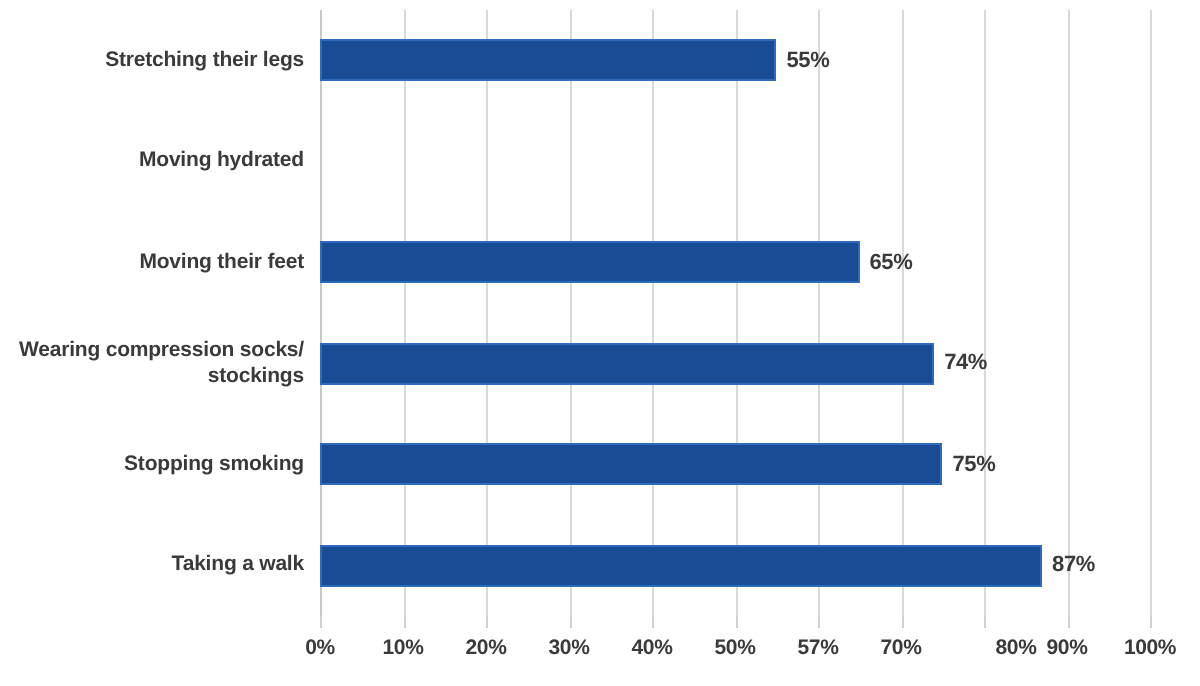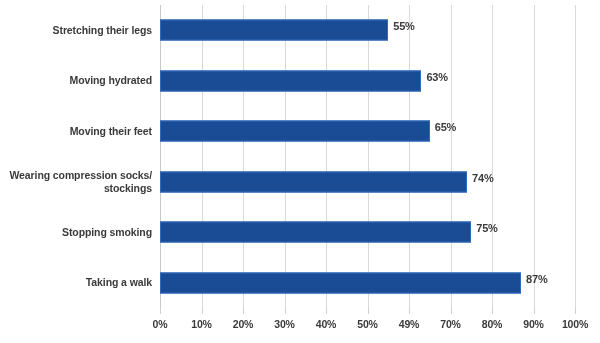--- a/index.html
+++ b/index.html
@@ -74,21 +74,21 @@
     white-space: pre-line;
   }
 
   .bar-wrap {
     position: absolute;
     left: 160px;
     top: 50%;
     transform: translateY(-50%);
     height: 21px;
     display: flex;
-    align-items: flex-start;
+    align-items: center;
   }
 
   .bar {
     height: 21px;
     background: #1a4c96;
     border: 1px solid #2f6bbd;
     box-sizing: border-box;
   }
 
   .bar-value {
@@ -148,24 +148,20 @@
   <div id="rows">
       <div class="bar-row" style="top: 5px; height: 50.5px;">
         <div class="cat-label">Stretching their legs</div>
         <div class="bar-wrap">
           <div class="bar" style="width: 228.25px; background: rgb(26, 76, 150); border-color: rgb(47, 107, 189);"></div>
           <div class="bar-value">55%</div>
         </div>
       </div>
       <div class="bar-row" style="top: 55.5px; height: 50.5px;">
         <div class="cat-label">Moving hydrated</div>
-        <div class="bar-wrap">
-          <div class="bar" style="width: 261.45px; background: rgb(26, 76, 150); border-color: rgb(47, 107, 189);"></div>
-          <div class="bar-value">63%</div>
-        </div>
       </div>
       <div class="bar-row" style="top: 106px; height: 50.5px;">
         <div class="cat-label">Moving their feet</div>
         <div class="bar-wrap">
           <div class="bar" style="width: 269.75px; background: rgb(26, 76, 150); border-color: rgb(47, 107, 189);"></div>
           <div class="bar-value">65%</div>
         </div>
       </div>
       <div class="bar-row" style="top: 156.5px; height: 50.5px;">
         <div class="cat-label">Wearing compression socks/
@@ -198,24 +194,24 @@
       <div class="tick-label" style="left: 41.5px; text-align: center;">10%</div>
       <div class="tick-mark" style="left: 83px;"></div>
       <div class="tick-label" style="left: 83px;">20%</div>
       <div class="tick-mark" style="left: 124.5px;"></div>
       <div class="tick-label" style="left: 124.5px;">30%</div>
       <div class="tick-mark" style="left: 166px;"></div>
       <div class="tick-label" style="left: 166px; text-align: center;">40%</div>
       <div class="tick-mark" style="left: 207.5px;"></div>
       <div class="tick-label" style="left: 207.5px;">50%</div>
       <div class="tick-mark" style="left: 249px;"></div>
-      <div class="tick-label" style="left: 249px;">49%</div>
+      <div class="tick-label" style="left: 249px;">57%</div>
       <div class="tick-mark" style="left: 290.5px;"></div>
       <div class="tick-label" style="left: 290.5px;">70%</div>
       <div class="tick-mark" style="left: 332px;"></div>
-      <div class="tick-label" style="left: 332px;">80%</div>
+      <div class="tick-label" style="left: 348px;">80%</div>
       <div class="tick-mark" style="left: 373.5px;"></div>
       <div class="tick-label" style="left: 373.5px;">90%</div>
       <div class="tick-mark" style="left: 415px;"></div>
       <div class="tick-label" style="left: 415px;">100%</div>
     </div>
 
 </div>
 
 </body></html>

